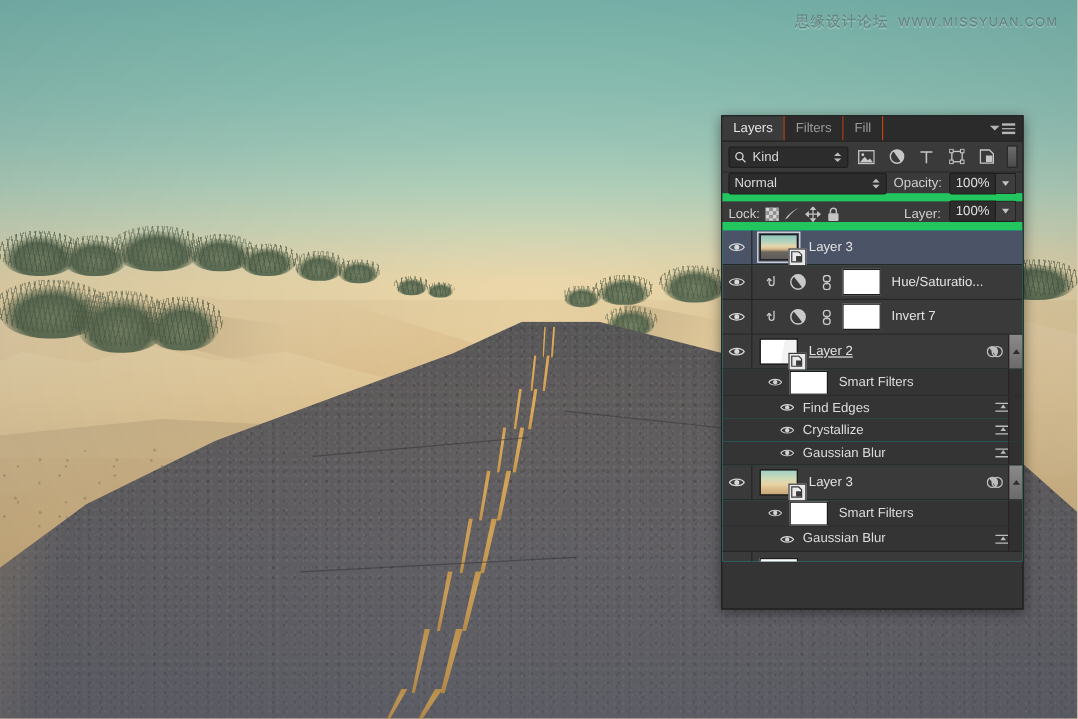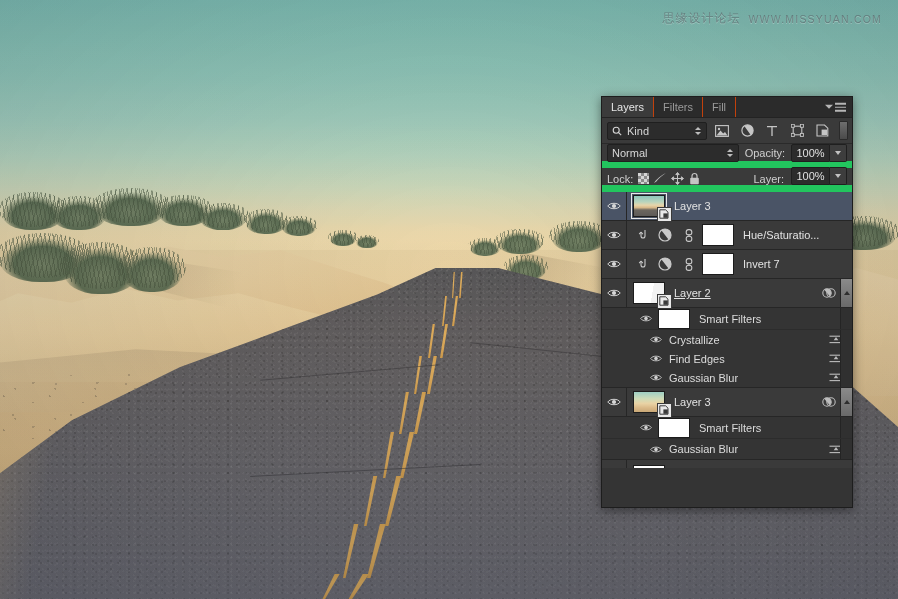--- a/index.html
+++ b/index.html
@@ -777,40 +777,40 @@
       </div>
 
       <div class="lrow filt">
         <span class="indent-f"></span>
         <span class="eye eye-sm">
           <svg width="12" height="9" viewBox="0 0 12 9">
             <path d="M0.7 4.5 C2.6 1.4 9.4 1.4 11.3 4.5 C9.4 7.6 2.6 7.6 0.7 4.5 Z" fill="none" stroke="#d2d2d2" stroke-width=".9"></path>
             <circle cx="6" cy="4.5" r="1.8" fill="#d2d2d2"></circle>
           </svg>
         </span>
-        <span class="lname small" style="margin-left:7px;">Crystallize</span>
+        <span class="lname small" style="margin-left:7px;">Find Edges</span>
         <span class="right-ico">
           <svg width="14" height="11" viewBox="0 0 14 11">
             <line x1="0.5" y1="2.2" x2="13.5" y2="2.2" stroke="#bdbdbd" stroke-width="1.1"></line>
             <line x1="0.5" y1="8.6" x2="13.5" y2="8.6" stroke="#bdbdbd" stroke-width="1.1"></line>
             <path d="M7 3 L9.3 6.2 H4.7 Z" fill="#bdbdbd"></path>
           </svg>
         </span>
         <div class="scroll-track"></div>
       </div>
 
       <div class="lrow filt">
         <span class="indent-f"></span>
         <span class="eye eye-sm">
           <svg width="12" height="9" viewBox="0 0 12 9">
             <path d="M0.7 4.5 C2.6 1.4 9.4 1.4 11.3 4.5 C9.4 7.6 2.6 7.6 0.7 4.5 Z" fill="none" stroke="#d2d2d2" stroke-width=".9"></path>
             <circle cx="6" cy="4.5" r="1.8" fill="#d2d2d2"></circle>
           </svg>
         </span>
-        <span class="lname small" style="margin-left:7px;">Find Edges</span>
+        <span class="lname small" style="margin-left:7px;">Crystallize</span>
         <span class="right-ico">
           <svg width="14" height="11" viewBox="0 0 14 11">
             <line x1="0.5" y1="2.2" x2="13.5" y2="2.2" stroke="#bdbdbd" stroke-width="1.1"></line>
             <line x1="0.5" y1="8.6" x2="13.5" y2="8.6" stroke="#bdbdbd" stroke-width="1.1"></line>
             <path d="M7 3 L9.3 6.2 H4.7 Z" fill="#bdbdbd"></path>
           </svg>
         </span>
         <div class="scroll-track"></div>
       </div>
 

